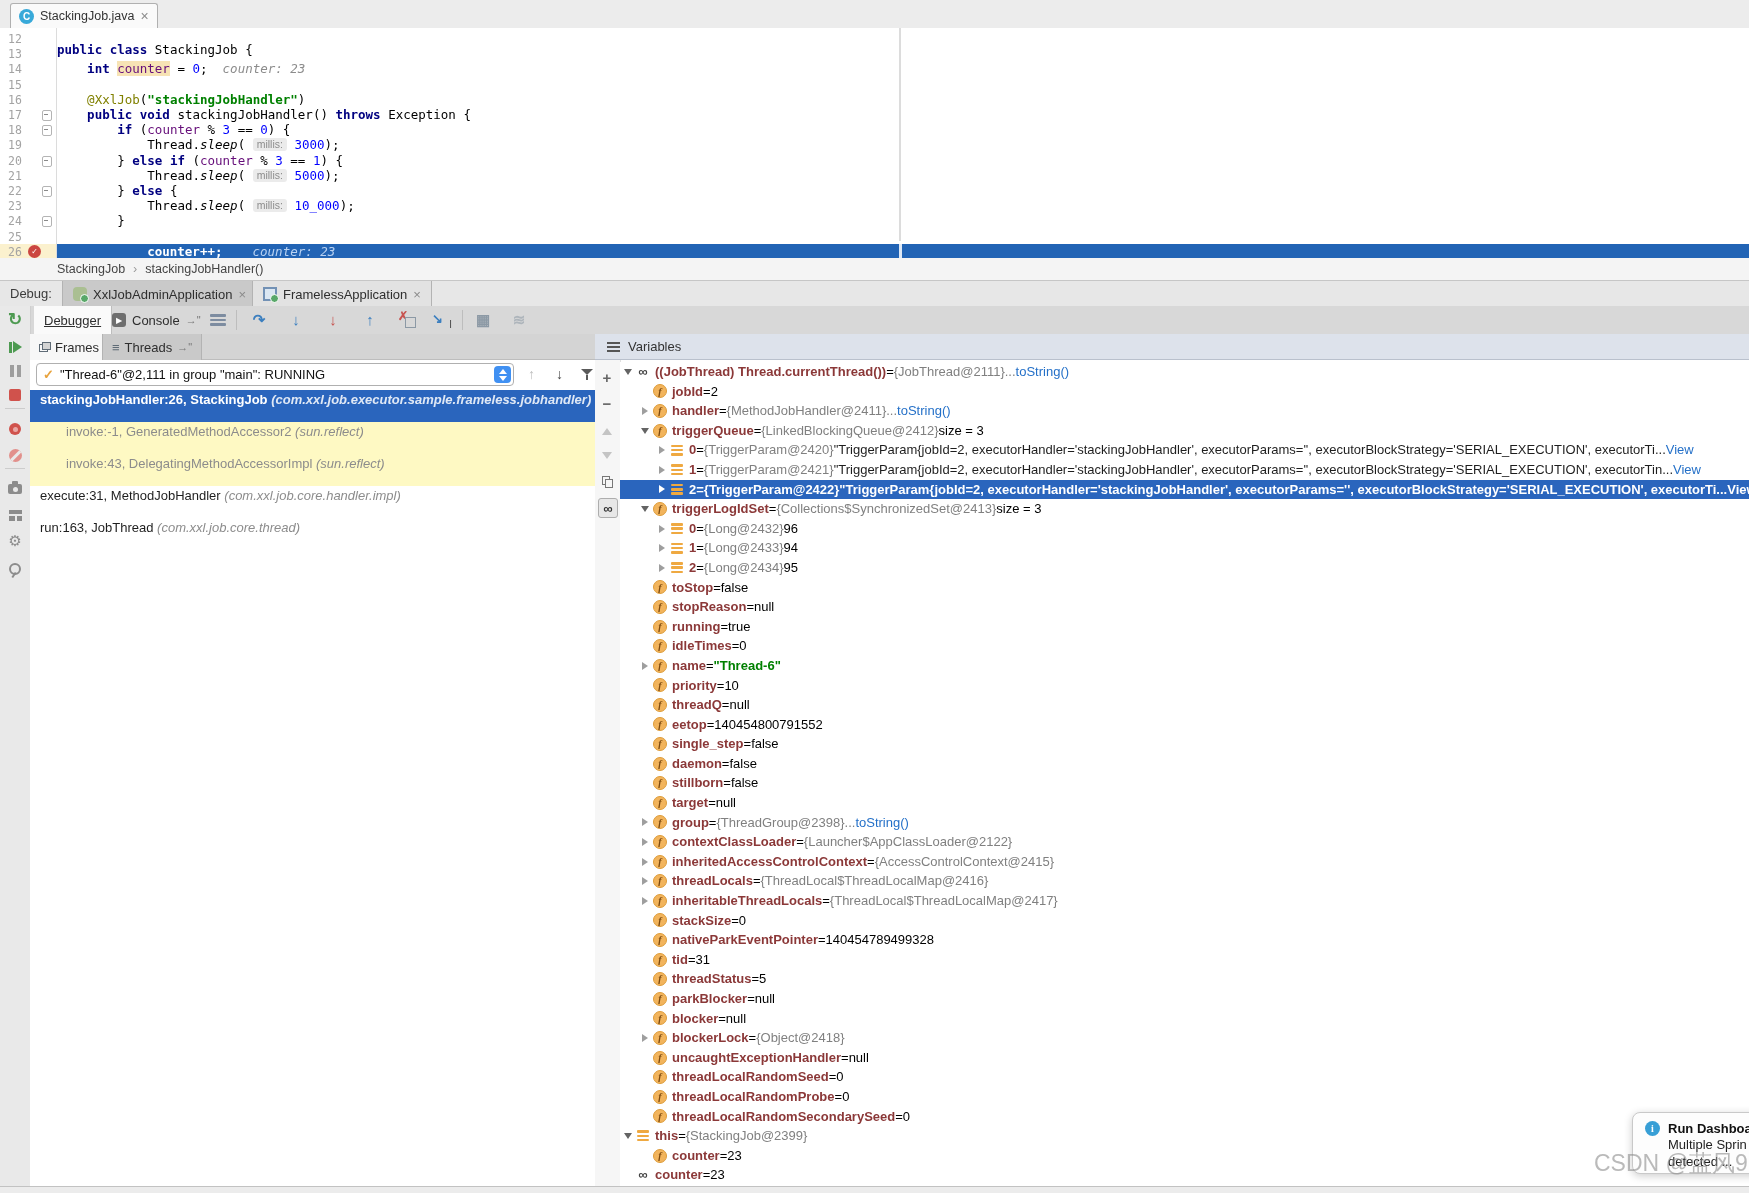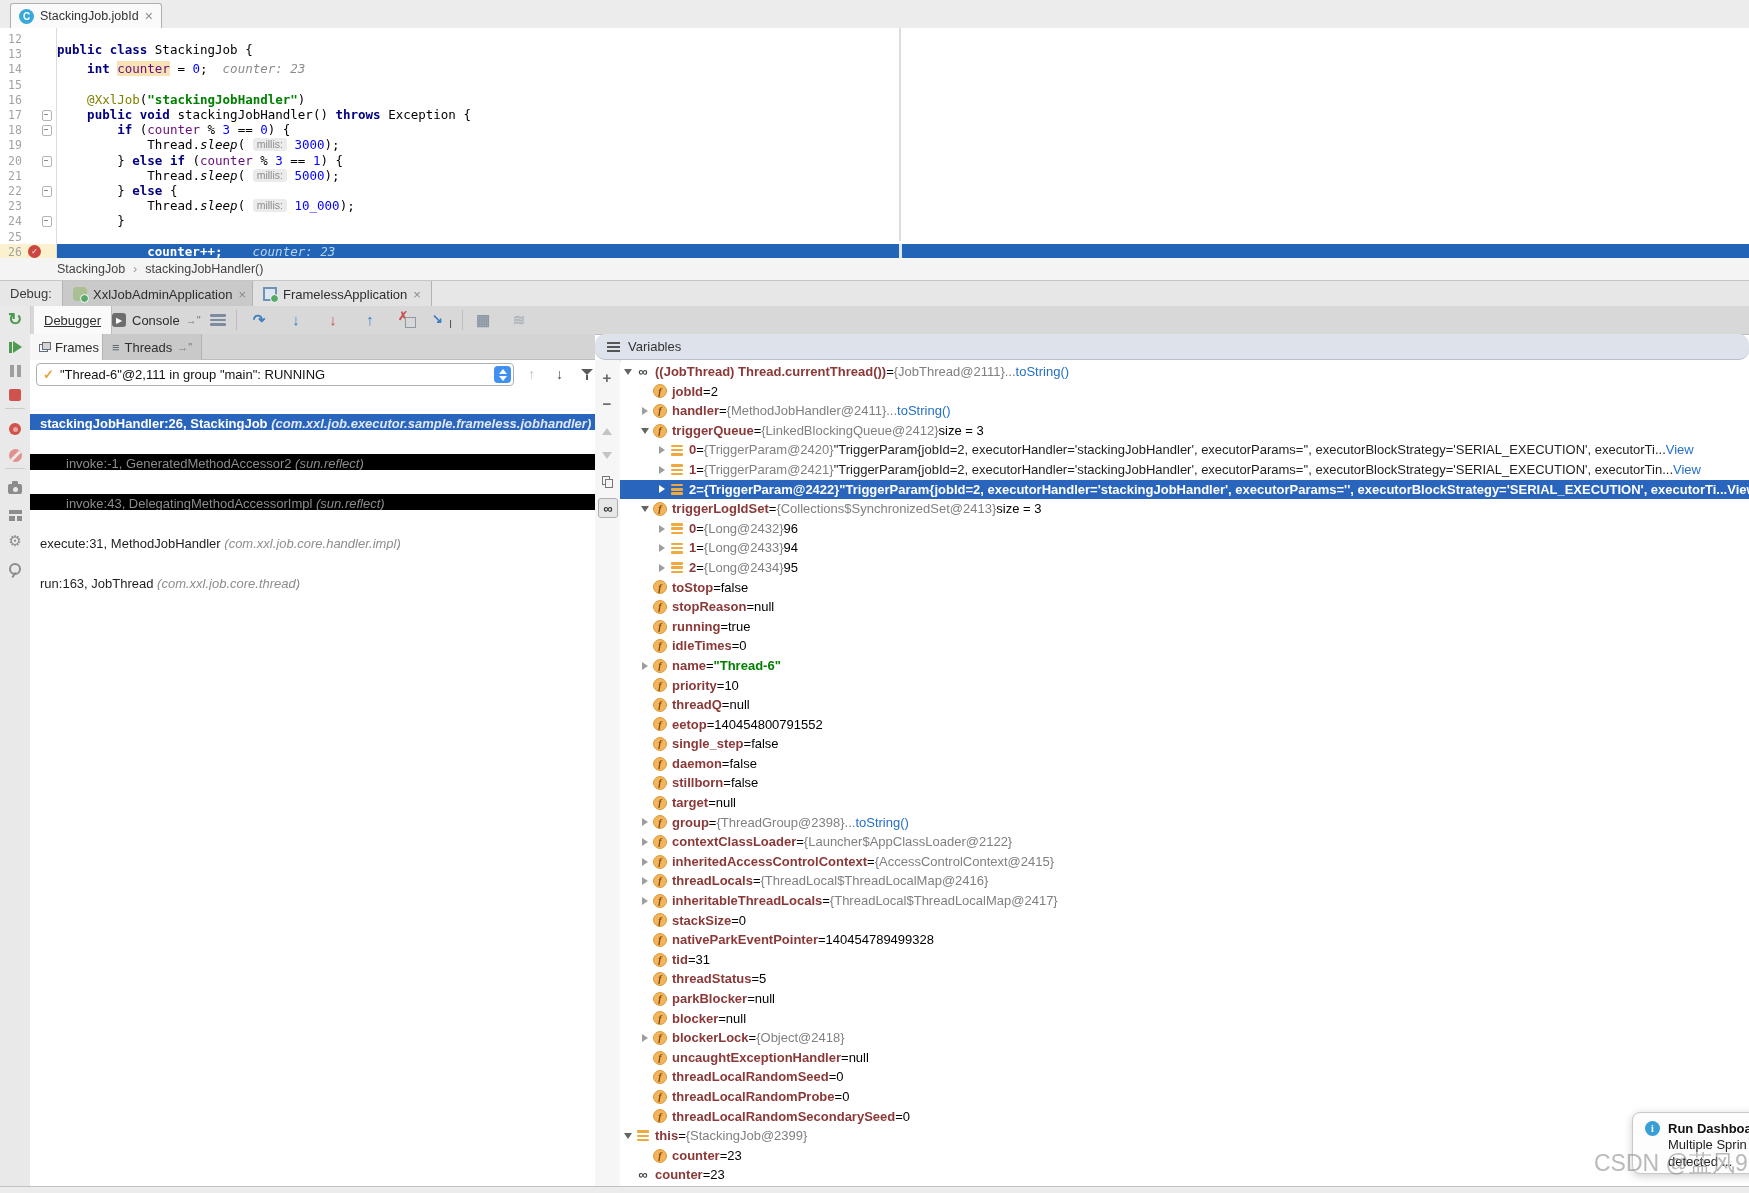--- a/index.html
+++ b/index.html
@@ -116,28 +116,28 @@
   .tsel .lbl{white-space:nowrap;overflow:hidden;font-size:13px;color:#111;}
   .stepper{position:absolute;right:2px;top:2px;width:17px;height:17px;background:#4090f2;border-radius:4px;}
   .stepper i{position:absolute;left:4.5px;width:0;height:0;border-left:4px solid transparent;border-right:4px solid transparent;}
   .stepper .u{top:2.5px;border-bottom:5px solid #fff;}
   .stepper .d{bottom:2.5px;border-top:5px solid #fff;}
   .tnav{position:absolute;top:6px;font-size:14px;font-weight:bold;}
   .funnel{position:absolute;top:9px;width:12px;height:12px;}
   .funnel .tri{width:0;height:0;border-left:6px solid transparent;border-right:6px solid transparent;border-top:6px solid #5a5a5a;}
   .funnel .stem{width:2.5px;height:5px;background:#5a5a5a;margin-left:4.7px;}
   .frameslist{left:30px;top:390px;width:565px;height:796px;background:#fff;overflow:hidden;}
-  .frow{height:16px;line-height:20px;white-space:nowrap;overflow:hidden;padding-left:10px;color:#1e1e1e;margin-top:24px;}
+  .frow{height:32px;line-height:20px;white-space:nowrap;overflow:hidden;padding-left:10px;color:#1e1e1e;}
   .frow .pkg{font-style:italic;color:#8c8c8c;}
-  .frow.lib{background:#000000;color:#8c8c8c;padding-left:36px;}
+  .frow.lib{background:#fef9c3;color:#8c8c8c;padding-left:36px;}
   .frow.sel{background:#2a65bd;color:#fff;font-weight:bold;}
   .frow.sel .pkg{color:rgba(255,255,255,.85);}
   
   .varshead{left:595px;top:334px;width:1154px;height:26px;background:#dde2eb;border-bottom:1px solid #b9c0cc;
-    display:flex;align-items:center;gap:8px;padding-left:12px;box-sizing:border-box;color:#333;border-radius:10px;}
+    display:flex;align-items:center;gap:8px;padding-left:12px;box-sizing:border-box;color:#333;}
   .vham{width:13px;height:10px;} .vham i{display:block;height:2px;background:#555;margin-bottom:2px;}
   .varstrip{left:595px;top:360px;width:25px;height:826px;background:#f6f6f6;border-right:1px solid #e0e0e0;}
   .sico{position:absolute;left:3px;width:18px;height:18px;display:flex;align-items:center;justify-content:center;
     color:#666;font-size:15px;font-weight:bold;}
   .tri-u{width:0;height:0;border-left:5px solid transparent;border-right:5px solid transparent;border-bottom:7px solid #c4c4c4;}
   .tri-d{width:0;height:0;border-left:5px solid transparent;border-right:5px solid transparent;border-top:7px solid #c4c4c4;}
   .copyico{width:10px;height:11px;position:relative;}
   .copyico i{position:absolute;border:1.5px solid #777;width:6px;height:7px;background:#f6f6f6;}
   .copyico .c1{left:0;top:0;} .copyico .c2{left:3px;top:3px;}
   .glassbox{border:1px solid #adadad;border-radius:3px;background:#e7e7e7;font-size:13px;color:#333;}
@@ -175,21 +175,21 @@
   .watermark{left:1594px;top:1148px;width:200px;color:rgba(140,140,140,.6);font-size:23px;white-space:nowrap;}
 </style>
 </head>
 <body>
 
 <div class="screen">
 
   <div class="abs tabbar">
     <div class="etab">
       <span class="cicon">C</span>
-      <span>StackingJob.jobId</span>
+      <span>StackingJob.java</span>
       <span class="tclose">×</span>
     </div>
   </div>
 
   <div class="abs editor" id="editor">
       <div class="gutterline" style="top: 3px;">
         <span class="lno">12</span>
       </div>
       <div class="cl" style="top: 14px;"><span class="k">public class </span><span class="p">StackingJob {</span></div>
       <div class="gutterline" style="top: 18.2px;">

